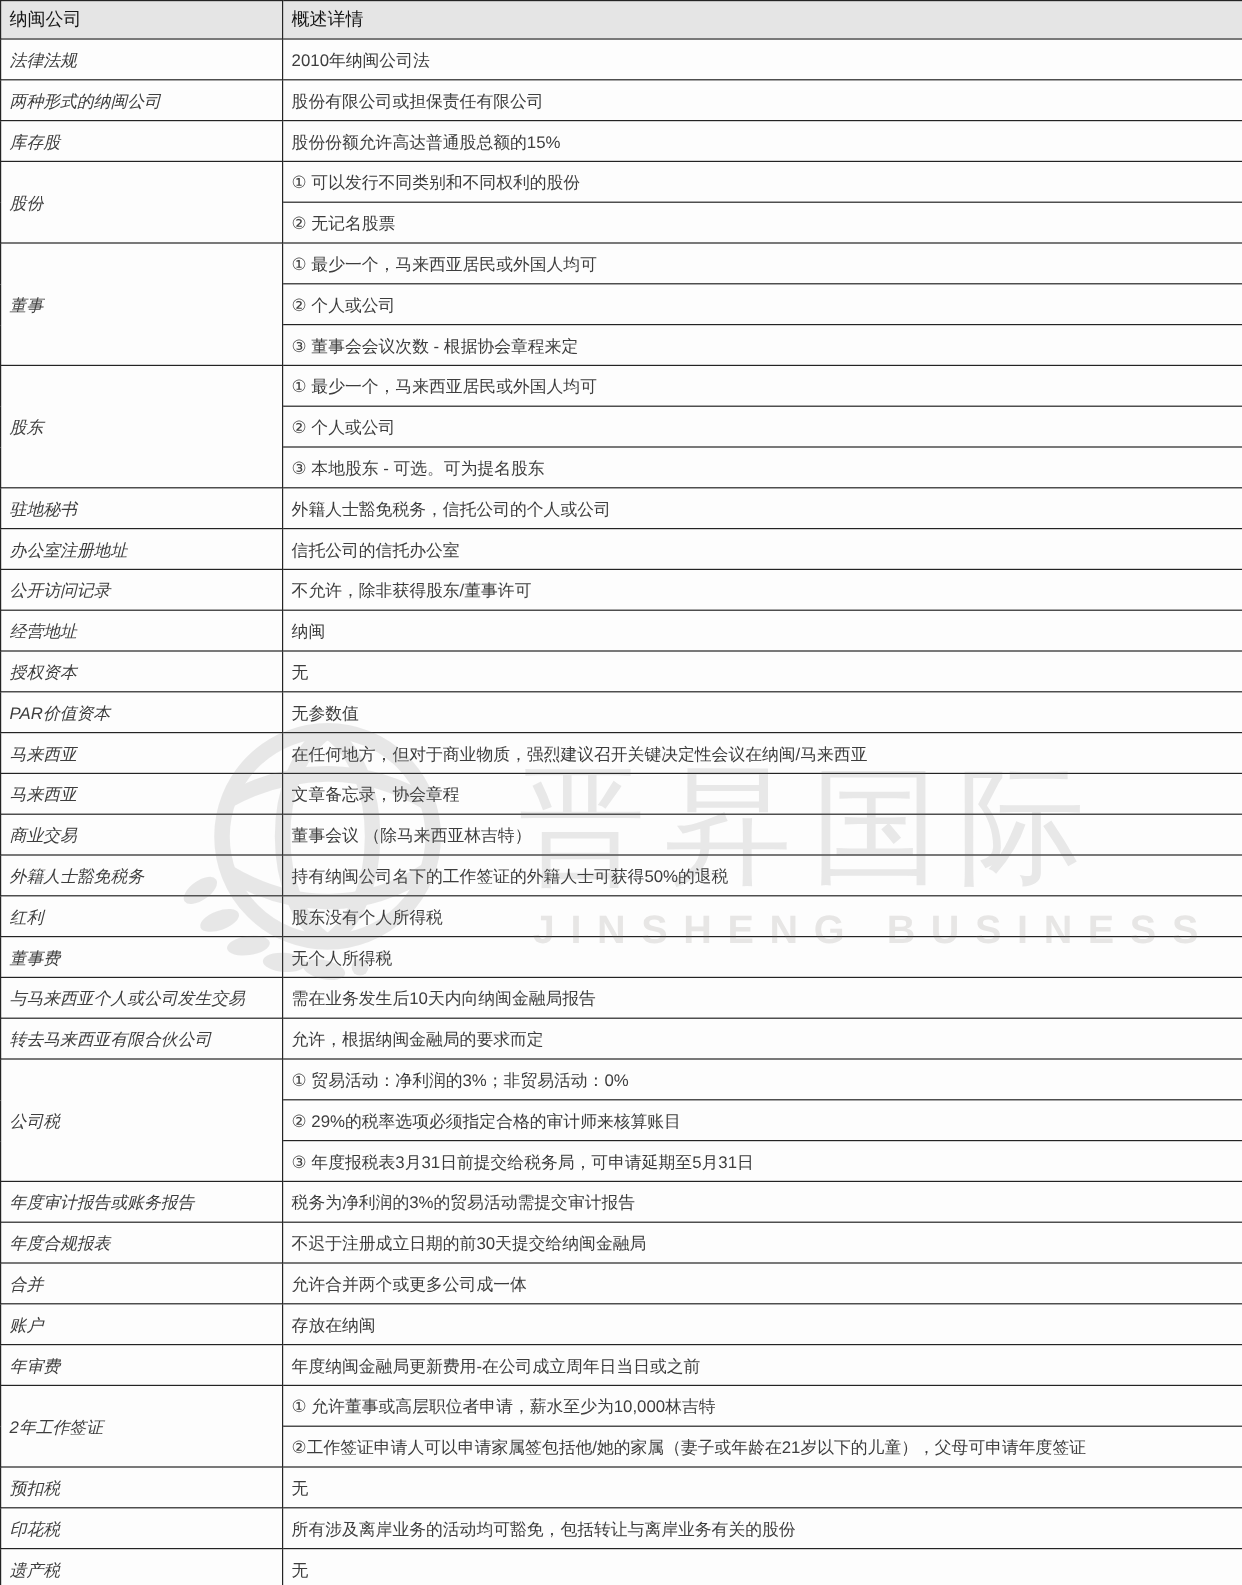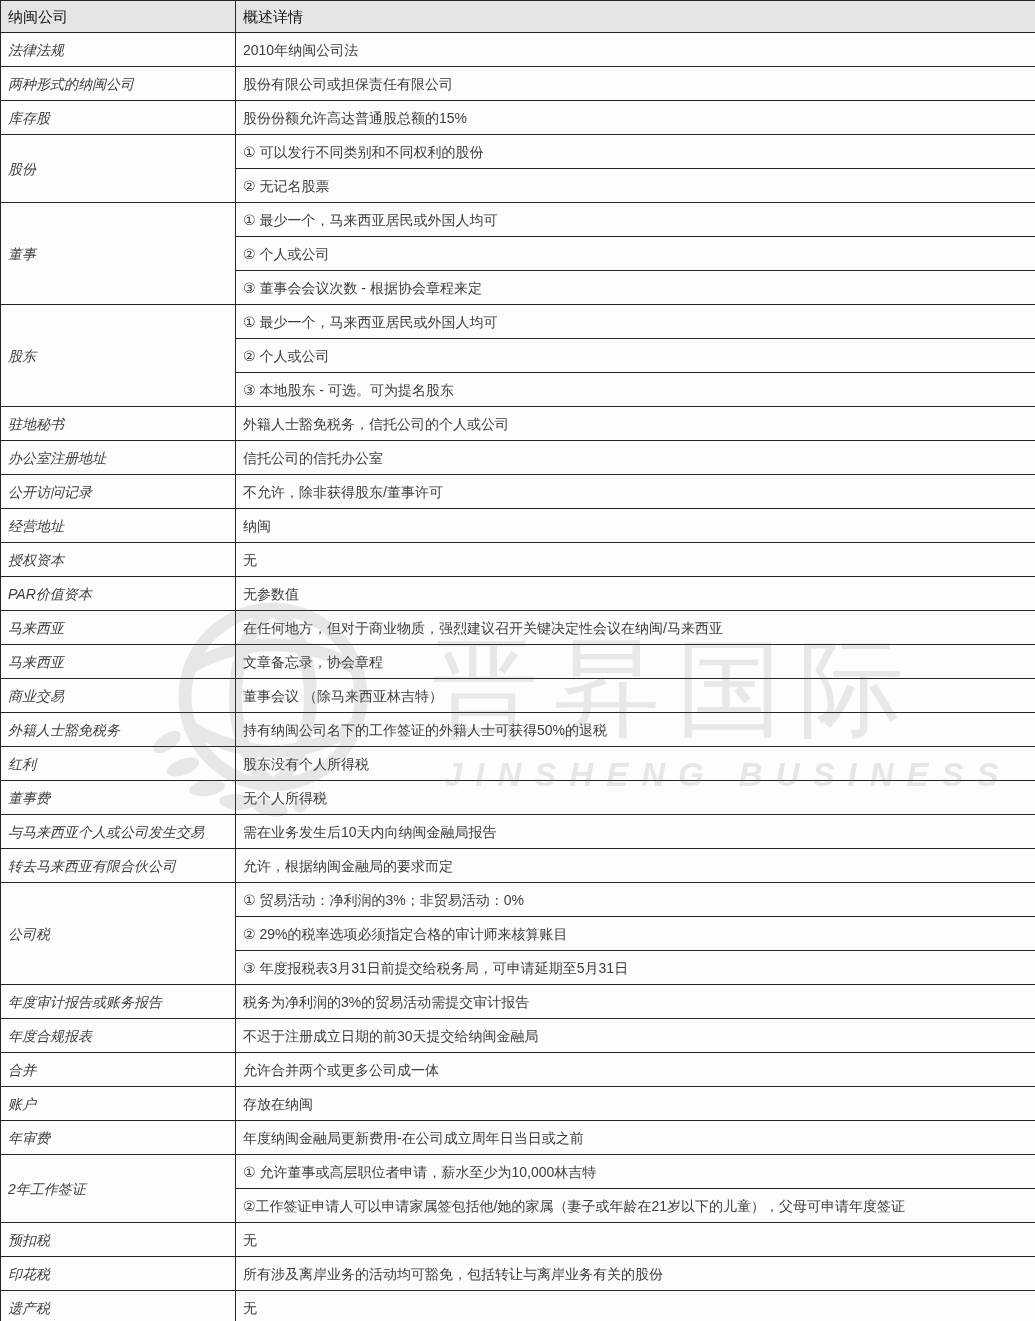--- a/index.html
+++ b/index.html
@@ -29,21 +29,21 @@
   
   .watermark{position:absolute;inset:0;pointer-events:none;z-index:5;}
   .wm-cn{
     position:absolute;left:432px;top:618px;
     font-size:106px;font-weight:normal;letter-spacing:16px;
     color:rgba(90,90,90,0.13);white-space:nowrap;
   }
   .wm-en{
     position:absolute;left:444px;top:756px;
     font-size:33px;font-weight:bold;letter-spacing:13px;
-    color:rgba(120,110,105,0.16);white-space:nowrap;font-style:italic;
+    color:rgba(120,110,105,0.16);white-space:nowrap;
   }
   .wm-globe{position:absolute;left:115px;top:592px;opacity:0.14;}
 </style>
 </head>
 <body>
 
 <div class="page">
 
   <table class="labuan">
     <colgroup>

